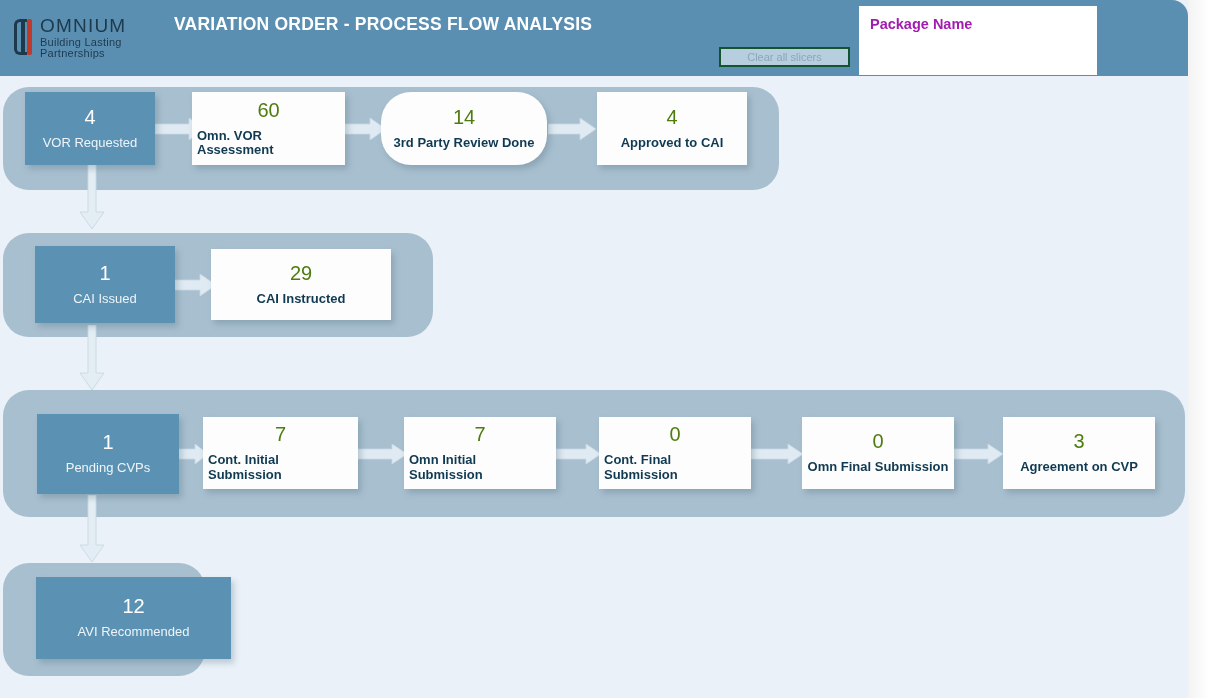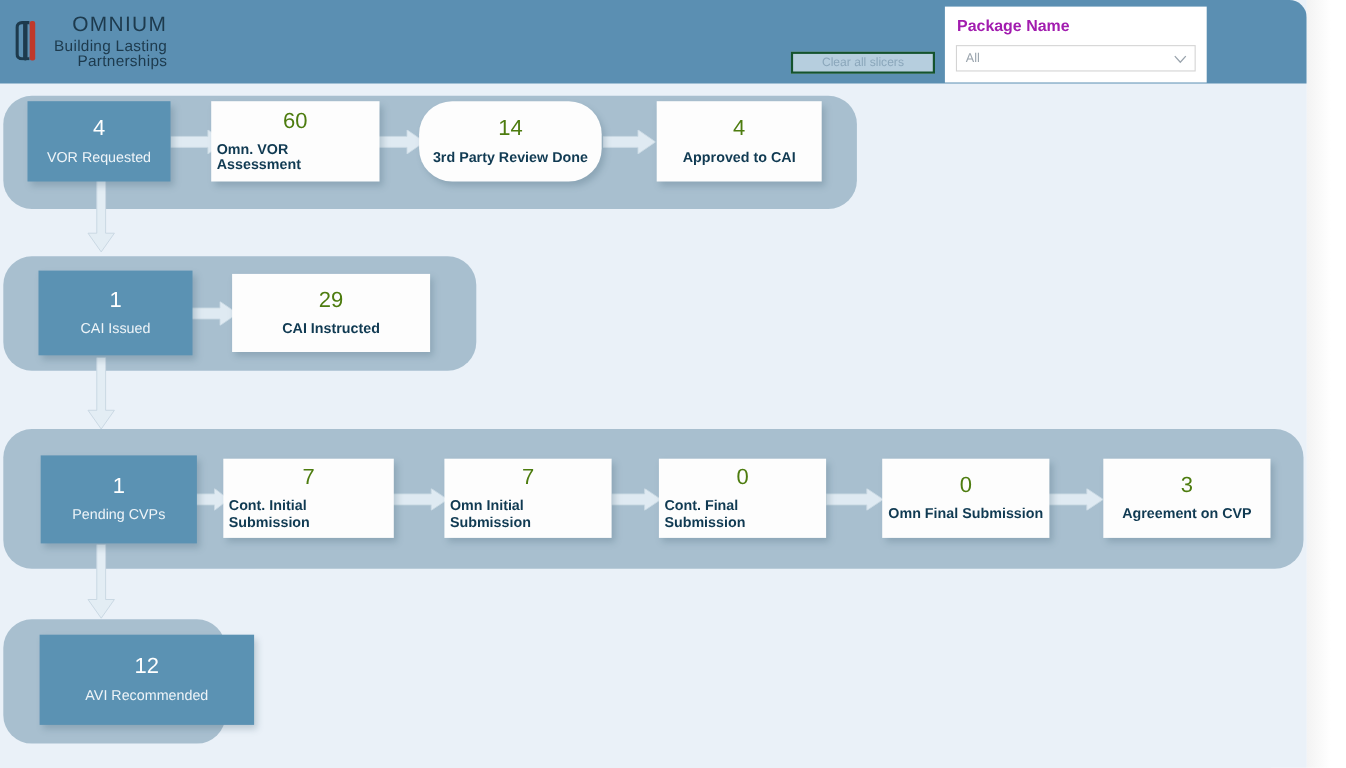--- a/index.html
+++ b/index.html
@@ -36,21 +36,20 @@
 
   
   #header {
     position: absolute;
     left: 0;
     top: 0;
     width: 1188px;
     height: 76px;
     background: #5b8fb2;
     border-top-right-radius: 16px;
-    text-align: right;
   }
   #logo-wrap {
     position: absolute;
     left: 14px;
     top: 17px;
     width: 138px;
     height: 40px;
     display: flex;
     align-items: center;
   }
@@ -94,21 +93,21 @@
     line-height: 1;
   }
   #logo-word {
     font-size: 19px;
     letter-spacing: 1.2px;
     font-weight: 400;
     color: #1d3a4d;
     font-family: "Liberation Sans", sans-serif;
   }
   #logo-tag {
-    font-size: 14px;
+    font-size: 11px;
     letter-spacing: 0.25px;
     color: #1d3a4d;
     margin-top: 2px;
   }
   #dash-title {
     position: absolute;
     left: 174px;
     top: 14px;
     font-size: 17.5px;
     font-weight: bold;
@@ -242,31 +241,26 @@
         <div class="b-dark"></div>
         <div class="b-dark2"></div>
         <div class="b-red"></div>
       </div>
       <div id="logo-text">
         <div id="logo-word">OMNIUM</div>
         <div id="logo-tag">Building Lasting Partnerships</div>
       </div>
     </div>
 
+    <div id="dash-title">VARIATION ORDER - PROCESS FLOW ANALYSIS</div>
 
     <div id="clear-slicers">Clear all slicers</div>
 
     <div id="slicer-card">
       <div id="slicer-title">Package Name</div>
-      <div id="slicer-dropdown">
-        <span id="slicer-value">All</span>
-        <svg id="slicer-chevron" viewBox="0 0 12 8">
-          <path d="M1 1 L6 6.5 L11 1" fill="none" stroke="#9aa4ad" stroke-width="1.2"></path>
-        </svg>
-      </div>
     </div>
   </div>
 
   <div class="group" id="group-1"></div>
   <div class="group" id="group-2"></div>
   <div class="group" id="group-3"></div>
   <div class="group" id="group-4"></div>
 
   <svg class="arrow-h" style="left:155px; top:118px;" width="50" height="22" viewBox="0 0 50 22">
     <path d="M0 6 L34 6 L34 0 L50 11 L34 22 L34 16 L0 16 Z" fill="#dfeaf2" stroke="#cad9e4" stroke-width="0.8"></path>

